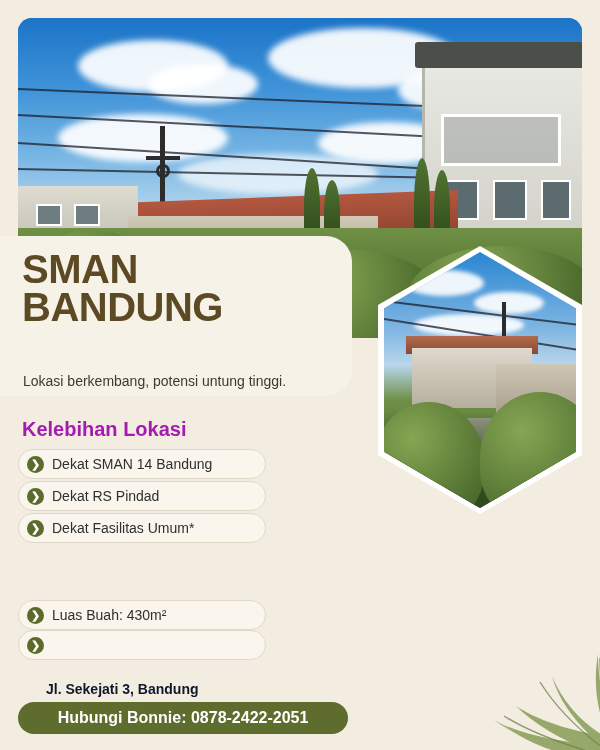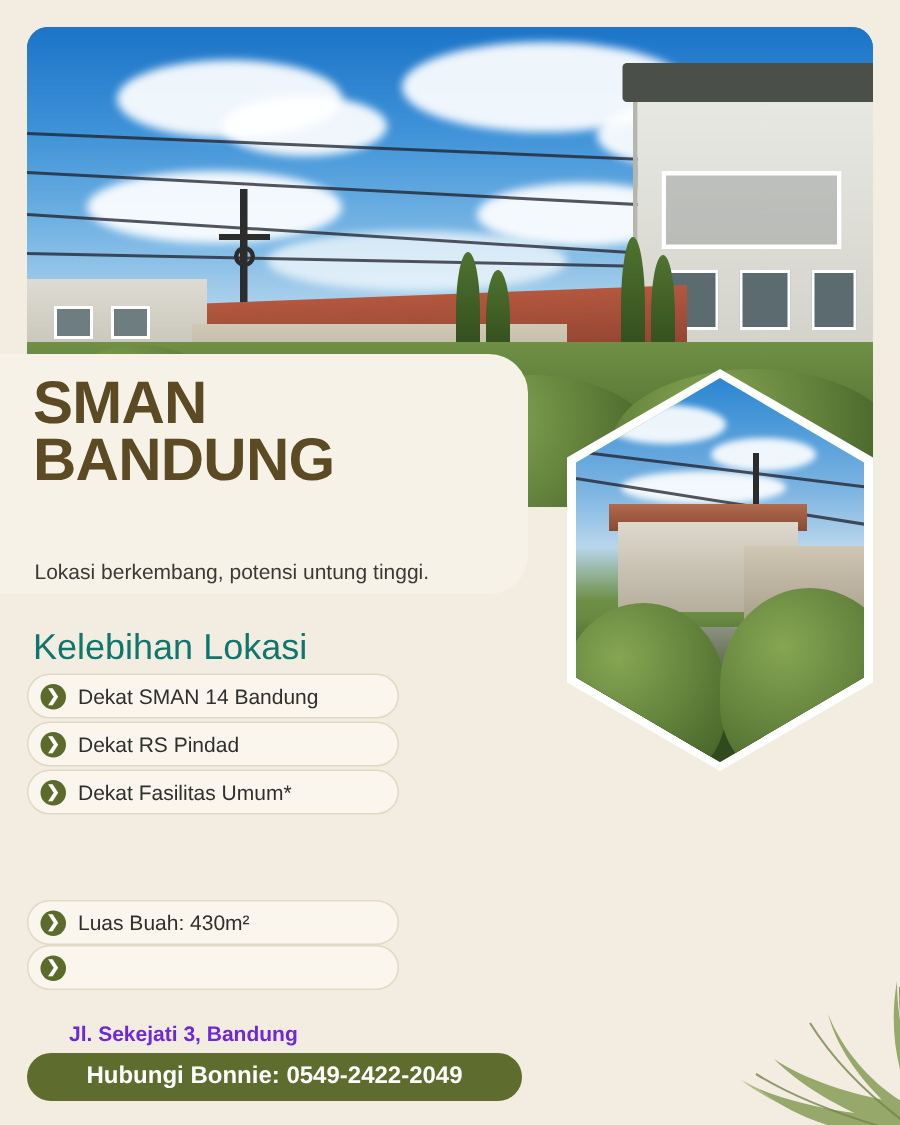--- a/index.html
+++ b/index.html
@@ -160,21 +160,21 @@
     transform: skewX(-10deg);
   }
   .hexphoto .h-grass {
     position: absolute; left: 0; bottom: 0; width: 100%; height: 95px;
     background: linear-gradient(rgba(90,120,50,.1), #2f4a1c 75%);
   }
 
   
   .features-title {
     position: absolute; left: 22px; top: 418px;
-    color: #0f766e; font-size: 24px; font-weight: normal;
+    color: #a21caf; font-size: 20px; font-weight: bold;
   }
   .pill {
     position: absolute;
     left: 18px;
     height: 30px;
     background: #faf6ee;
     border: 1px solid #e0d9c6;
     border-radius: 15px;
     display: flex; align-items: center;
     padding: 0 14px 0 8px;
@@ -200,21 +200,21 @@
     left: 22px; top: 548px;
     width: 360px;
     color: #3c3c36;
     font-size: 9.5px;
     line-height: 13px;
   }
 
   .address {
     position: absolute;
     left: 46px; top: 681px;
-    color: #6d28d9;
+    color: #0f172a;
     font-size: 14px; font-weight: bold;
   }
 
   .cta {
     position: absolute;
     left: 18px; top: 702px;
     width: 330px; height: 32px;
     background: #5e6d2e;
     border-radius: 16px;
     display: flex; align-items: center; justify-content: center;
@@ -327,21 +327,21 @@
     <span class="bullet">❯</span>
     <span class="ptext">Luas Buah: 430m²</span>
   </div>
   <div class="pill p5">
     <span class="bullet">❯</span>
   </div>
 
   <div class="address">Jl. Sekejati 3, Bandung</div>
 
   <div class="cta">
-    <span>Hubungi Bonnie: 0549-2422-2049</span>
+    <span>Hubungi Bonnie: 0878-2422-2051</span>
   </div>
 
   <svg class="palm" viewBox="0 0 200 150">
     <g fill="#7c9448" opacity="0.9">
       <path d="M200 150 C160 140 120 120 96 96 C120 112 160 124 200 128 Z"></path>
       <path d="M200 150 C150 150 110 136 86 116 C116 128 158 136 200 134 Z"></path>
       <path d="M200 150 C164 124 140 96 132 66 C144 96 170 122 200 134 Z"></path>
       <path d="M200 150 C178 114 172 78 178 44 C178 80 190 116 200 132 Z"></path>
       <path d="M200 150 C140 146 104 132 74 110 C108 128 154 142 200 142 Z" opacity=".75"></path>
     </g>

